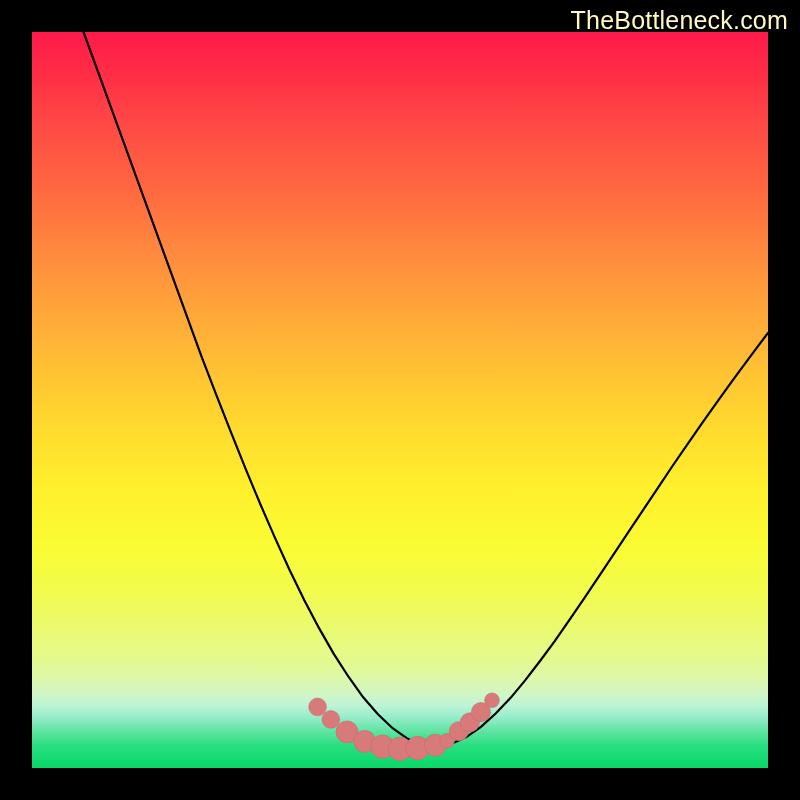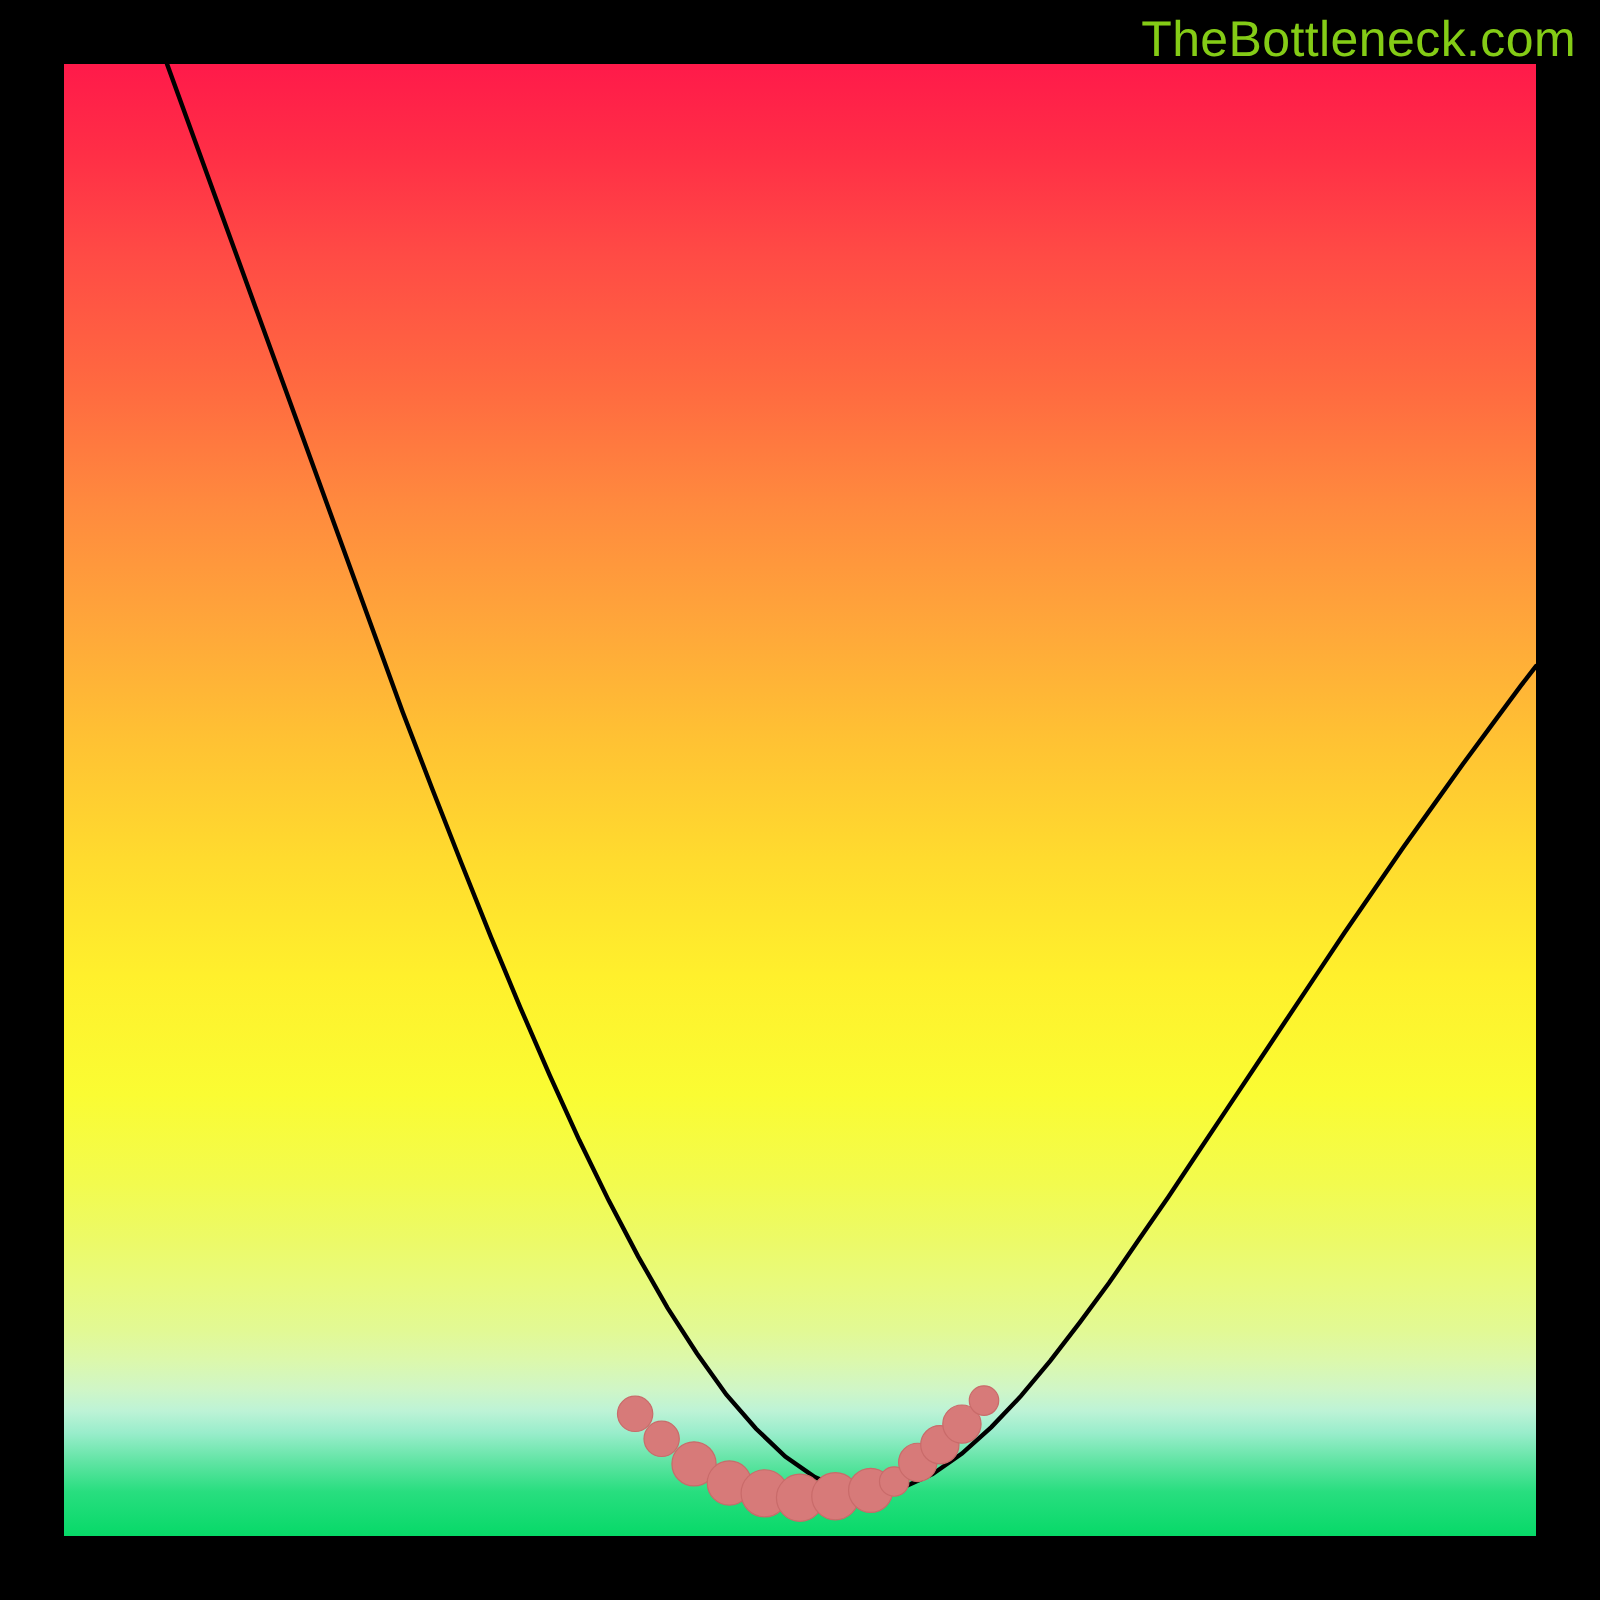--- a/index.html
+++ b/index.html
@@ -46,21 +46,21 @@
       #99edcb 93%,
       #5fe4a3 95%,
       #28de7f 97%,
       #07d968 100%
     );
   }
   .watermark {
     position: absolute;
     top: 6px;
     right: 12px;
-    color: #84cc16;
+    color: #fef9c3;
     font-size: 25px;
     font-weight: 500;
     letter-spacing: 0.2px;
   }
   svg.curve {
     position: absolute;
     left: 0;
     top: 0;
     width: 736px;
     height: 736px;

